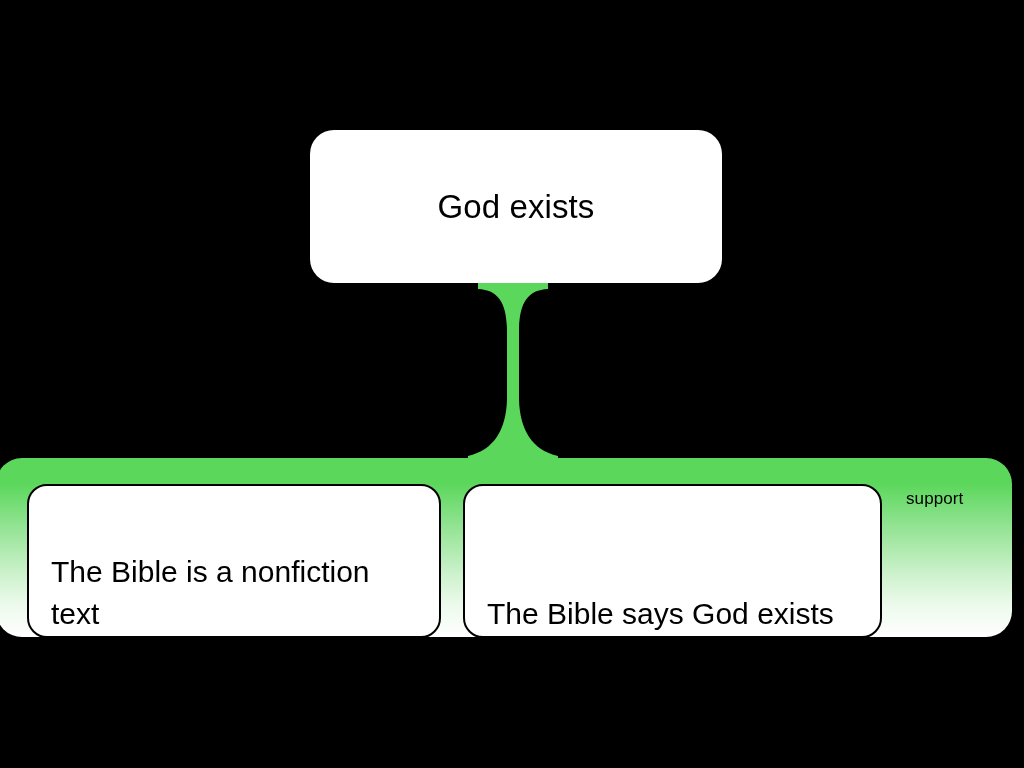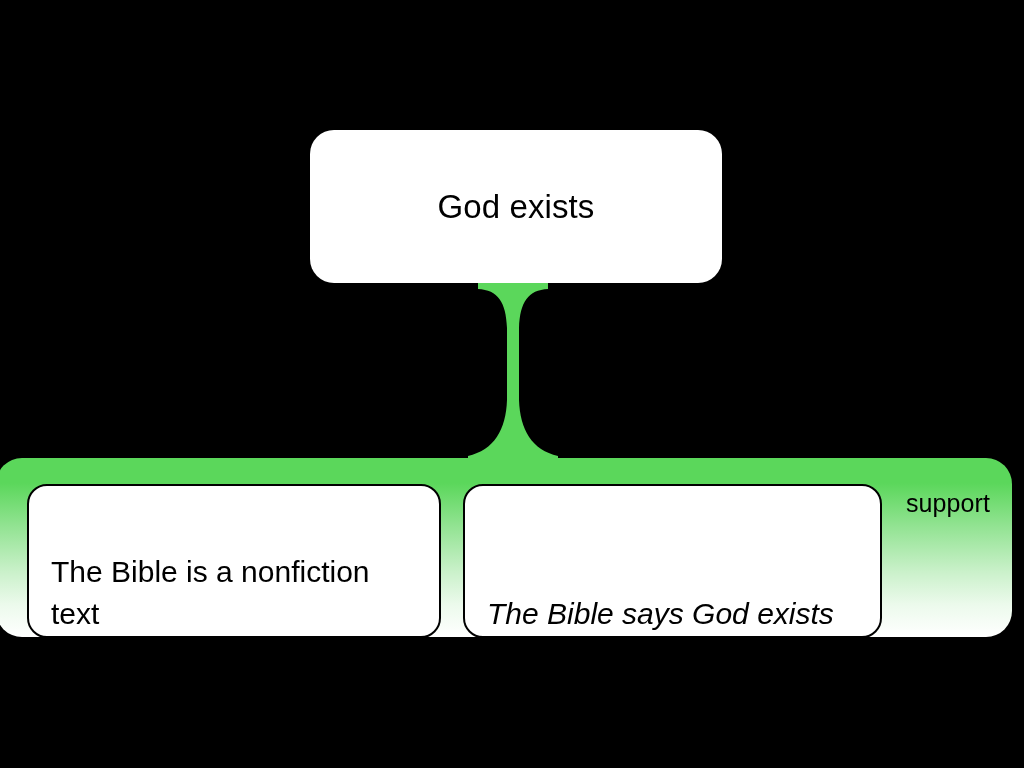--- a/index.html
+++ b/index.html
@@ -68,21 +68,21 @@
                 #5BD75B 14%,
                 #92e392 38%,
                 #cbf1cb 64%,
                 #ecfaec 82%,
                 #ffffff 100%);
   }
   .support-label {
     position: absolute;
     left: 906px;
     top: 489px;
-    font-size: 25px;
+    font-size: 17px;
     color: #000000;
     white-space: nowrap;
     letter-spacing: 0.1px;
   }
 
   
   .reason-box {
     position: absolute;
     background: #ffffff;
     border: 2px solid #000000;
@@ -96,21 +96,20 @@
     left: 27px;
     top: 484px;
     width: 414px;
     height: 154px;
   }
   .reason-box.r1 {
     left: 463px;
     top: 484px;
     width: 419px;
     height: 154px;
-    font-style: italic;
   }
   .reason-text {
     font-size: 30px;
     color: #000000;
     line-height: 1.42;
     text-align: left;
   }
 </style>
 </head>
 <body>

